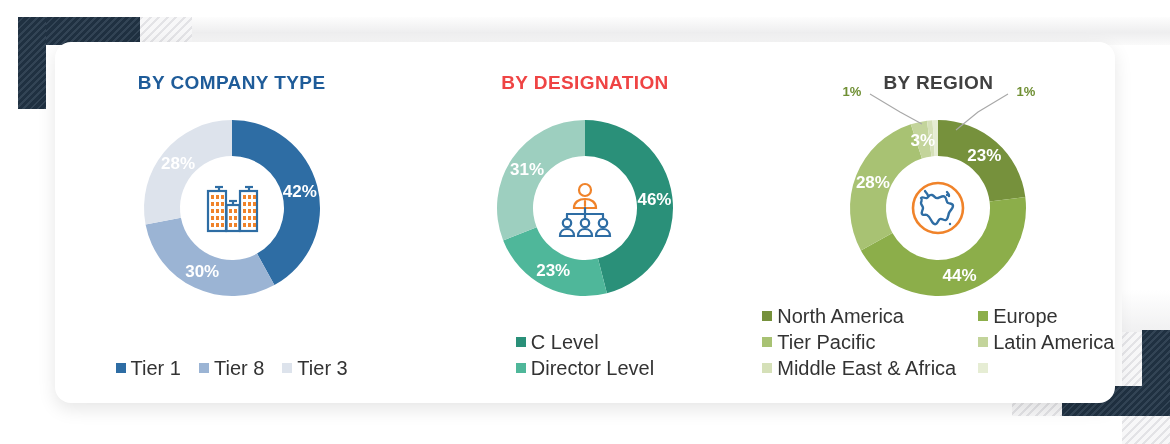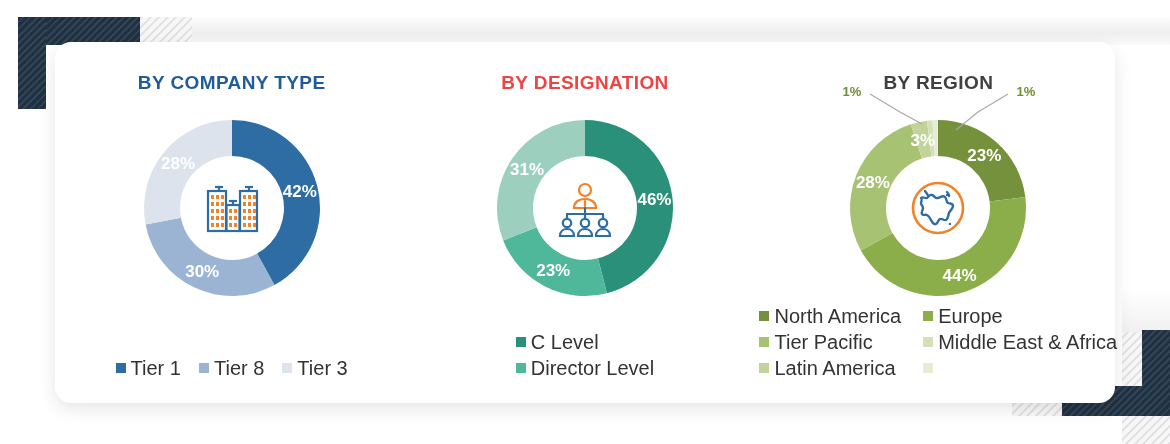--- a/index.html
+++ b/index.html
@@ -326,28 +326,28 @@
             </div>
             <div class="legend-item">
               <span class="sw" style="background: rgb(140, 174, 74);"></span>
               <span>Europe</span>
             </div>
             <div class="legend-item">
               <span class="sw" style="background: rgb(168, 194, 115);"></span>
               <span>Tier Pacific</span>
             </div>
             <div class="legend-item">
+              <span class="sw" style="background: rgb(195, 212, 155);"></span>
+              <span>Latin America</span>
+            </div>
+            <div class="legend-item">
               <span class="sw" style="background: rgb(213, 224, 184);"></span>
               <span>Middle East &amp; Africa</span>
             </div>
             <div class="legend-item">
-              <span class="sw" style="background: rgb(195, 212, 155);"></span>
-              <span>Latin America</span>
-            </div>
-            <div class="legend-item">
               <span class="sw" style="background: rgb(230, 237, 212);"></span>
             </div>
           </div>
       </div>
     </div>
 
   </div>
 </div>
 
 </body></html>

